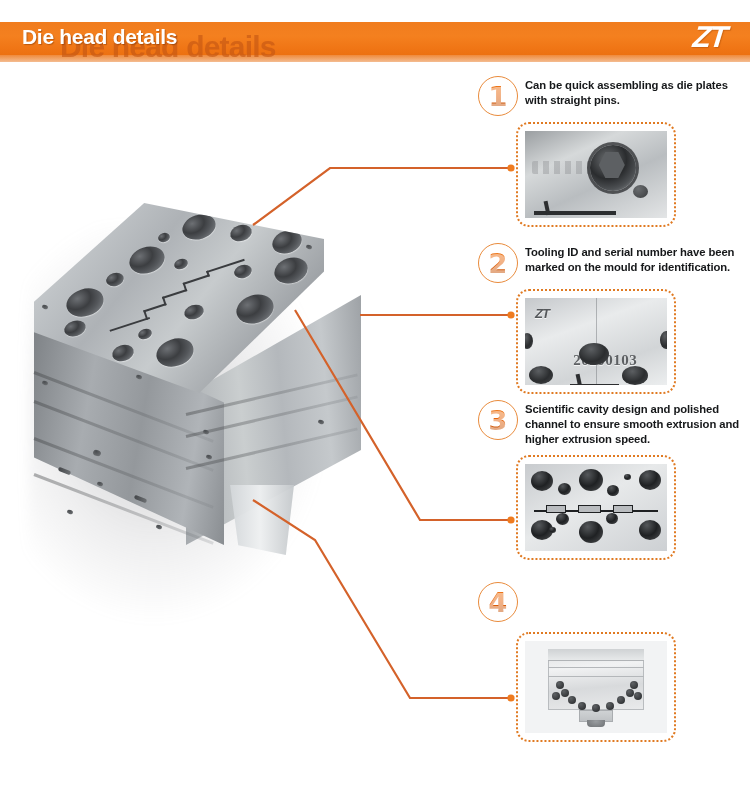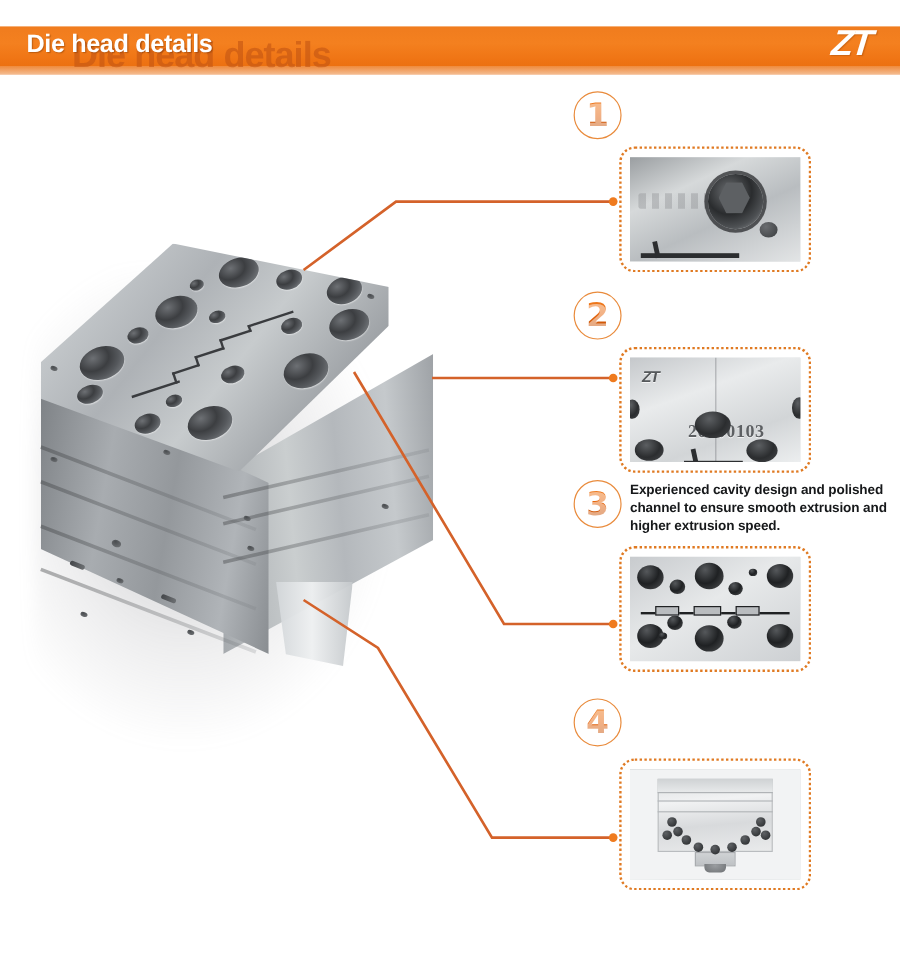--- a/index.html
+++ b/index.html
@@ -283,38 +283,40 @@
     <circle cx="511" cy="520" r="3.6"></circle>
     <circle cx="511" cy="698" r="3.6"></circle>
   </g>
 </svg>
 
 <div class="callout" style="left:478px; top:76px;">
   <div class="callout-head">
     <div class="num-badge">
       <span>1</span>
     </div>
+    <div class="callout-text">Can be quick assembling as die plates with straight pins.</div>
   </div>
   <div class="photo-frame">
     <div class="photo-inner">
       <div class="t1-bg"></div>
       <div class="t1-etch"></div>
       <div class="t1-bighole"></div>
       <div class="t1-nut"></div>
       <div class="t1-smallhole"></div>
       <div class="t1-pin"></div>
     </div>
   </div>
 </div>
 
 <div class="callout" style="left:478px; top:243px;">
   <div class="callout-head">
     <div class="num-badge">
       <span>2</span>
     </div>
+    <div class="callout-text">Tooling ID and serial number have been marked on the mould for identification.</div>
   </div>
   <div class="photo-frame">
     <div class="photo-inner">
       <div class="t2-bg"></div>
       <div class="t2-split"></div>
       <div class="t2-mark">ZT</div>
       <div class="t2-serial">20200103</div>
       <div class="t2-h" style="left:38%;top:52%;width:30px;height:22px;"></div>
       <div class="t2-h" style="left:3%;top:78%;width:24px;height:18px;"></div>
       <div class="t2-h" style="left:68%;top:78%;width:26px;height:19px;"></div>
@@ -323,21 +325,21 @@
       <div class="t1-pin" style="left:32%;bottom:-3%;width:34%;"></div>
     </div>
   </div>
 </div>
 
 <div class="callout" style="left:478px; top:400px;">
   <div class="callout-head">
     <div class="num-badge">
       <span>3</span>
     </div>
-    <div class="callout-text">Experienced cavity design and polished channel to ensure smooth extrusion and higher extrusion  speed.</div>
+    <div class="callout-text">Scientific cavity design and polished channel to ensure smooth extrusion and higher extrusion  speed.</div>
   </div>
   <div class="photo-frame" style="margin-top:8px;">
     <div class="photo-inner">
       <div class="t3-bg"></div>
       <div class="t3-h" style="left:4%;top:8%;width:22px;height:20px;"></div>
       <div class="t3-h" style="left:38%;top:6%;width:24px;height:22px;"></div>
       <div class="t3-h" style="left:80%;top:7%;width:22px;height:20px;"></div>
       <div class="t3-h" style="left:23%;top:22%;width:13px;height:12px;"></div>
       <div class="t3-h" style="left:58%;top:24%;width:12px;height:11px;"></div>
       <div class="t3-h" style="left:70%;top:12%;width:7px;height:6px;"></div>

